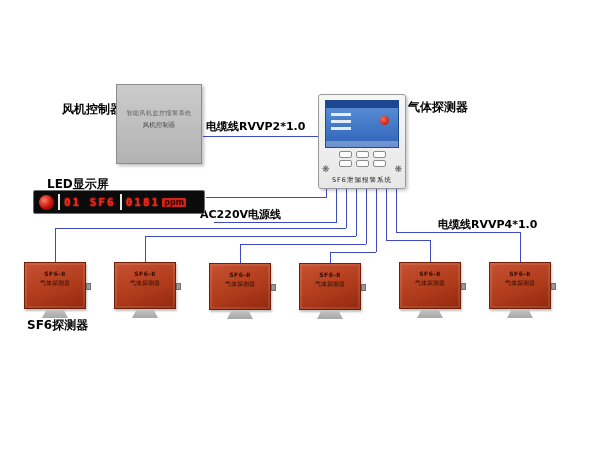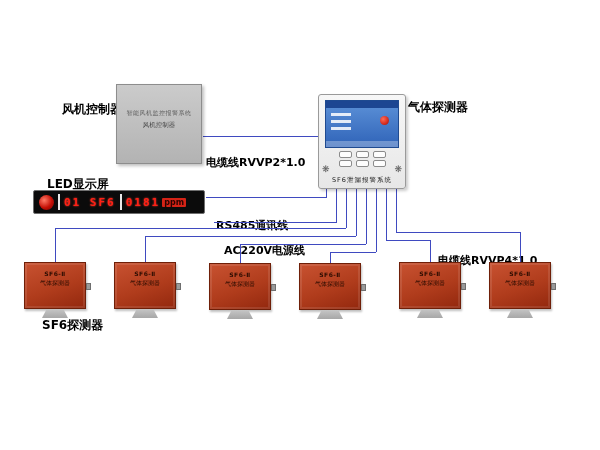--- a/index.html
+++ b/index.html
@@ -2,21 +2,21 @@
 <html><head>
 <meta charset="utf-8">
 <style>
   html,body{margin:0;padding:0;background:#fff;}
   .canvas{position:relative;width:600px;height:450px;background:#fff;overflow:hidden;
           font-family:"DejaVu Sans","Liberation Sans",sans-serif;}
 
   
   .lbl{position:absolute;font-weight:bold;color:#000;white-space:nowrap;}
   .lbl-lg{font-size:12px;}
-  .lbl-sm{font-size:11px;margin-top:36px;}
+  .lbl-sm{font-size:11px;}
 
   
   .wire{position:absolute;background:#3f4ac0;}
   .wh{height:1px;}
   .wv{width:1px;}
 
   
   .fanbox{position:absolute;left:116px;top:84px;width:86px;height:80px;
           background:linear-gradient(180deg,#cbcbcb,#b3b3b3);
           border:1px solid #8d8d8d;box-shadow:2px 2px 3px rgba(0,0,0,.25);
@@ -66,25 +66,24 @@
   .nub{position:absolute;width:5px;height:7px;background:#9a9a9a;border:1px solid #6e6e6e;box-sizing:border-box;}
 </style>
 </head>
 <body>
 
 <div class="canvas">
 
   <div class="lbl lbl-lg" style="left:62px;top:101px">风机控制器</div>
   <div class="lbl lbl-lg" style="left:408px;top:99px">气体探测器</div>
   <div class="lbl lbl-lg" style="left:47px;top:176px">LED显示屏</div>
-  <div class="lbl lbl-lg" style="left:42px;top:317px">SF6探测器</div>
+  <div class="lbl lbl-lg" style="left:27px;top:317px">SF6探测器</div>
 
   <div class="lbl lbl-sm" style="left:206px;top:119px">电缆线RVVP2*1.0</div>
-  <div class="lbl lbl-sm" style="left:216px;top:182px">RS485通讯线</div>
-  <div class="lbl lbl-sm" style="left:224px;top:207px">AC220V电源线</div>
+  <div class="lbl lbl-sm" style="left:200px;top:207px">AC220V电源线</div>
   <div class="lbl lbl-sm" style="left:438px;top:217px">电缆线RVVP4*1.0</div>
 
   <div class="wire wh" style="left:203px;top:136px;width:115px"></div>
 
   <div class="wire wh" style="left:206px;top:197px;width:120px"></div>
   <div class="wire wv" style="left:326px;top:187px;height:11px"></div>
 
   <div class="wire wh" style="left:214px;top:222px;width:122px"></div>
   <div class="wire wv" style="left:336px;top:187px;height:36px"></div>
 

